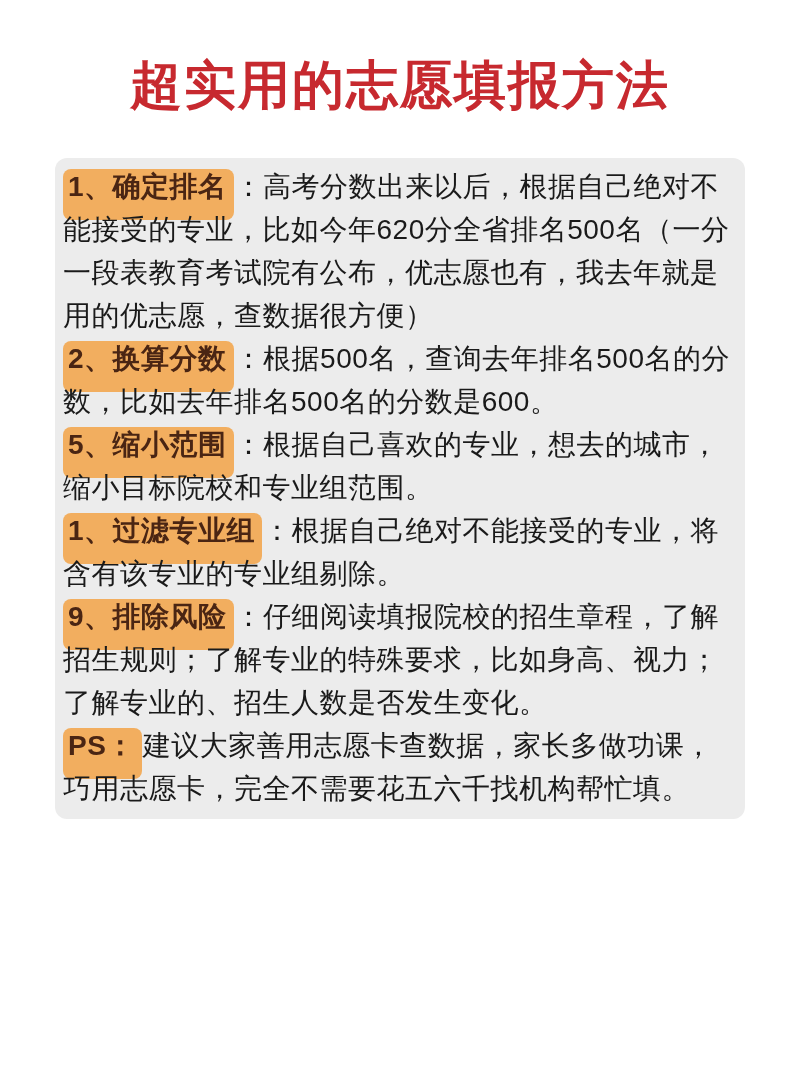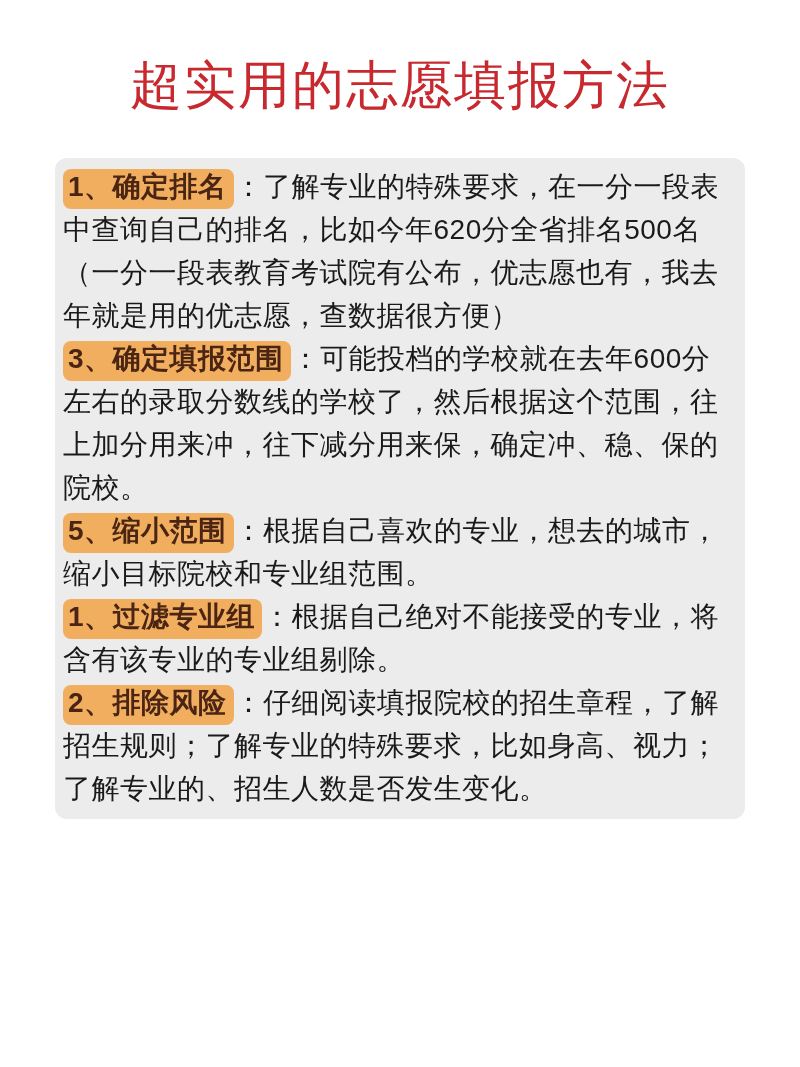--- a/index.html
+++ b/index.html
@@ -12,21 +12,21 @@
     height: 1067px;
     position: relative;
     overflow: hidden;
     font-family: "Liberation Sans", "DejaVu Sans", sans-serif;
   }
   .title {
     margin: 45px 0 0 0;
     line-height: 80px;
     text-align: center;
     font-size: 52px;
-    font-weight: 400;
+    font-weight: 700;
     letter-spacing: 2px;
     color: #C7292F;
   }
   .card {
     box-sizing: border-box;
     width: 690px;
     margin: 33px auto 0 auto;
     padding: 7px 8px 9px 8px;
     background: #ECECEC;
     border-radius: 12px;
@@ -38,43 +38,44 @@
     letter-spacing: 0.5px;
     font-weight: 500;
     color: #1A1A1A;
     text-align: left;
   }
   .hl {
     background: #F2AE5F;
     color: #4A2513;
     font-weight: 700;
     border-radius: 8px;
-    padding: 2px 7px 7px 5px;
+    padding: 2px 7px 18px 5px;
     margin-right: 1px;
     box-decoration-break: clone;
     -webkit-box-decoration-break: clone;
   }
 </style>
 </head>
 <body>
 
 <div>
 
   <h1 class="title">超实用的志愿填报方法</h1>
 
   <div class="card">
 
-    <p class="item"><span class="hl">1、确定排名</span><span>：了解专业的特殊要求，在一分一段表中查询自己的排名，比如今年620分全省排名500名（一分一段表教育考试院有公布，优志愿也有，我去年就是用的优志愿，查数据很方便）</span></p>
+    <p class="item"><span class="hl">1、确定排名</span><span>：高考分数出来以后，根据自己绝对不能接受的专业，比如今年620分全省排名500名（一分一段表教育考试院有公布，优志愿也有，我去年就是用的优志愿，查数据很方便）</span></p>
 
+    <p class="item"><span class="hl">2、换算分数</span><span>：根据500名，查询去年排名500名的分数，比如去年排名500名的分数是600。</span></p>
 
-    <p class="item"><span class="hl">3、确定填报范围</span><span>：可能投档的学校就在去年600分左右的录取分数线的学校了，然后根据这个范围，往上加分用来冲，往下减分用来保，确定冲、稳、保的院校。</span></p>
 
 
     <p class="item"><span class="hl">5、缩小范围</span><span>：根据自己喜欢的专业，想去的城市，缩小目标院校和专业组范围。</span></p>
 
     <p class="item"><span class="hl">1、过滤专业组</span><span>：根据自己绝对不能接受的专业，将含有该专业的专业组剔除。</span></p>
 
-    <p class="item"><span class="hl">2、排除风险</span><span>：仔细阅读填报院校的招生章程，了解招生规则；了解专业的特殊要求，比如身高、视力；了解专业的、招生人数是否发生变化。</span></p>
+    <p class="item"><span class="hl">9、排除风险</span><span>：仔细阅读填报院校的招生章程，了解招生规则；了解专业的特殊要求，比如身高、视力；了解专业的、招生人数是否发生变化。</span></p>
 
+    <p class="item"><span class="hl">PS：</span><span>建议大家善用志愿卡查数据，家长多做功课，巧用志愿卡，完全不需要花五六千找机构帮忙填。</span></p>
 
   </div>
 
 </div>
 
 </body></html>

